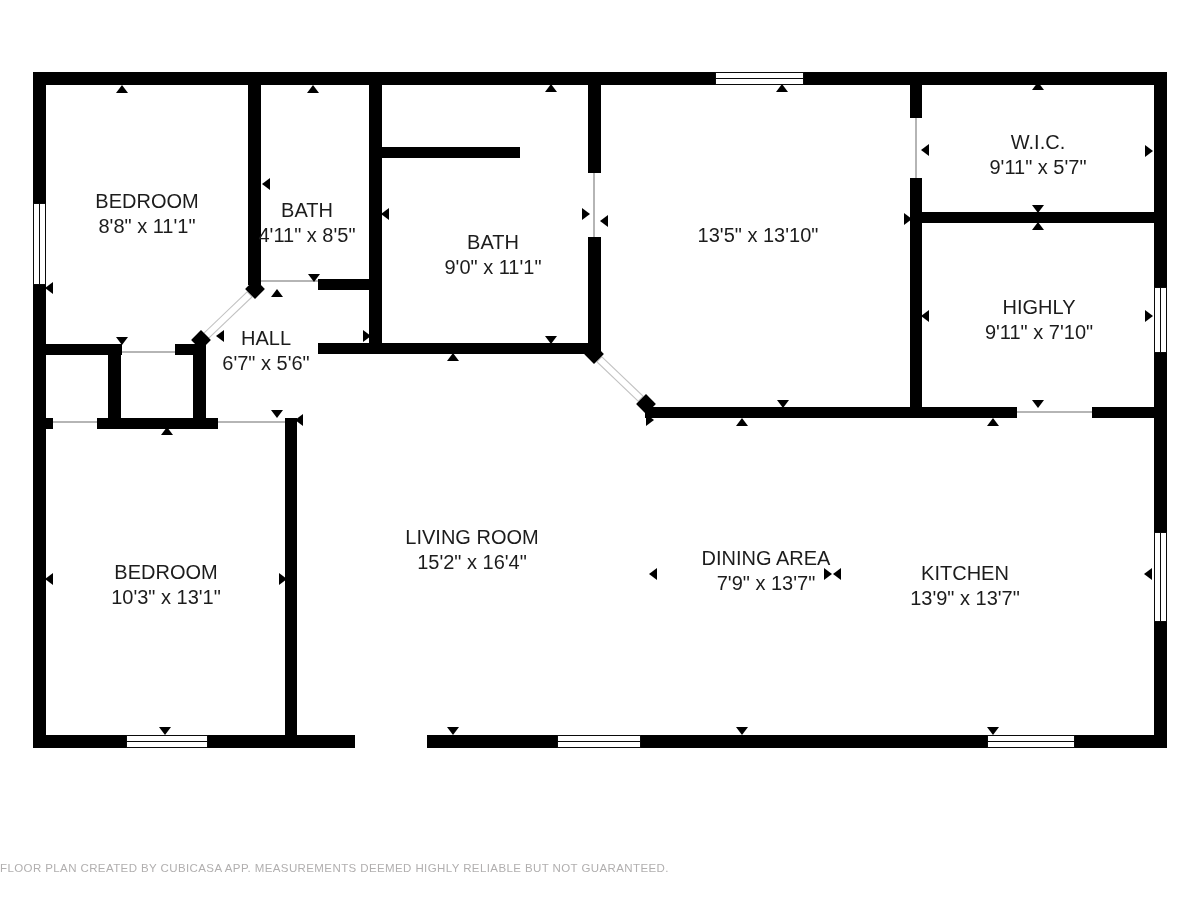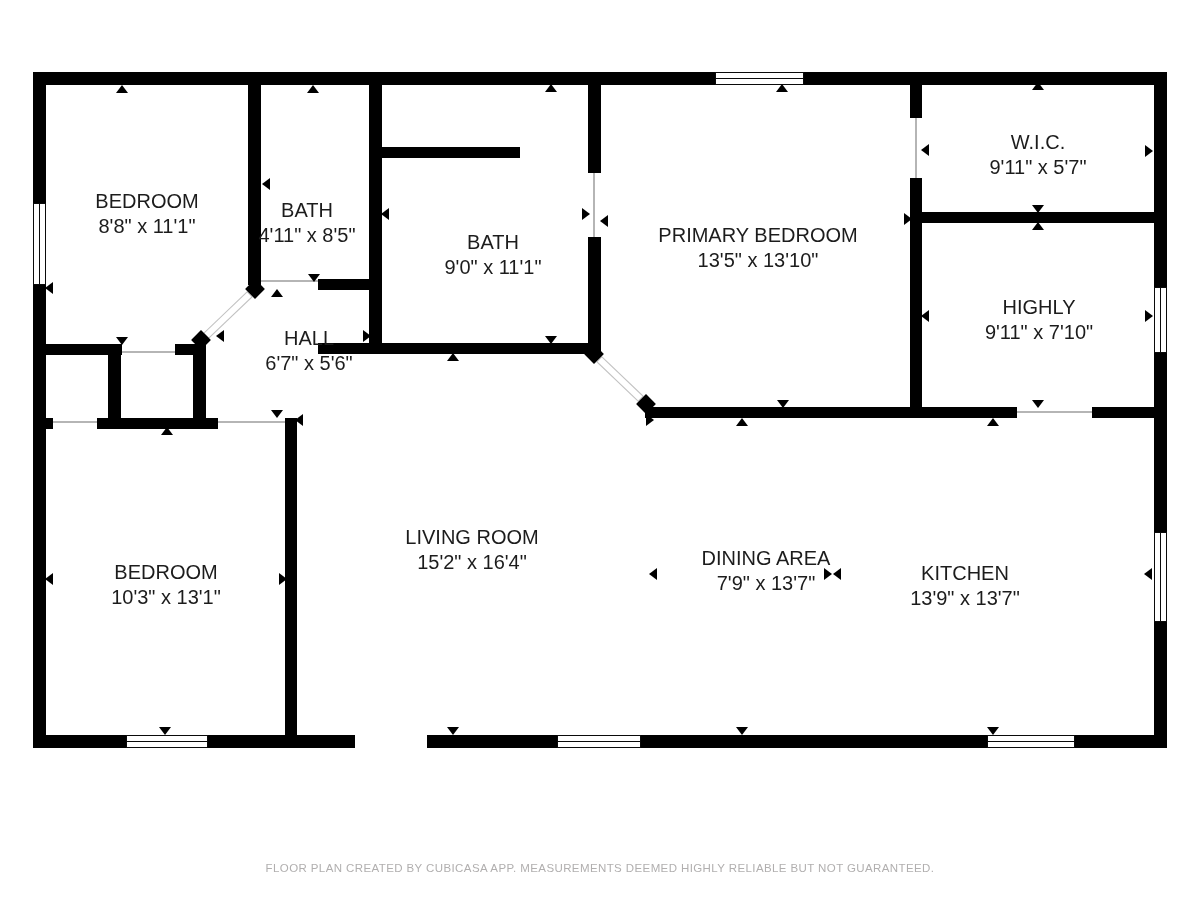--- a/index.html
+++ b/index.html
@@ -16,21 +16,21 @@
   .cap{position:absolute;background:#000;transform:rotate(45deg);}
   .leaf{position:absolute;background:#fff;border:1px solid #c2c2c2;box-sizing:border-box;transform-origin:0 50%;}
   .arrow{position:absolute;width:0;height:0;}
   .arrow.up{border-left:6px solid transparent;border-right:6px solid transparent;border-bottom:8px solid #000;}
   .arrow.down{border-left:6px solid transparent;border-right:6px solid transparent;border-top:8px solid #000;}
   .arrow.left{border-top:6px solid transparent;border-bottom:6px solid transparent;border-right:8px solid #000;}
   .arrow.right{border-top:6px solid transparent;border-bottom:6px solid transparent;border-left:8px solid #000;}
   .room{position:absolute;transform:translateX(-50%);text-align:center;
         font-size:20px;line-height:25px;color:#1c1c1c;white-space:nowrap;}
   .room .dims{display:block;}
-  #footer{position:absolute;left:0;right:0;text-align:center;
+  #footer{position:absolute;left:0;right:0;
         font-size:11.5px;letter-spacing:.4px;color:#b1afaf;}
 </style>
 </head>
 <body>
 
 <div id="canvas">
   <div id="layer">
       <div class="wall" style="left: 33px; top: 72px; width: 1134px; height: 13px; background: rgb(0, 0, 0);"></div>
       <div class="wall" style="left: 33px; top: 735px; width: 1134px; height: 13px; background: rgb(0, 0, 0);"></div>
       <div class="wall" style="left: 33px; top: 72px; width: 13px; height: 676px; background: rgb(0, 0, 0);"></div>
@@ -113,23 +113,23 @@
       <div class="arrow right" style="left: 582px; top: 208px;"></div>
       <div class="arrow right" style="left: 1145px; top: 145px;"></div>
       <div class="arrow right" style="left: 1145px; top: 310px;"></div>
       <div class="arrow right" style="left: 279px; top: 573px;"></div>
       <div class="arrow right" style="left: 824px; top: 568px;"></div>
       <div class="arrow right" style="left: 646px; top: 414px;"></div>
       <div class="arrow right" style="left: 904px; top: 213px;"></div>
       <div class="room" style="left: 147px; top: 189px;"><span>BEDROOM</span><span class="dims">8'8" x 11'1"</span></div>
       <div class="room" style="left: 307px; top: 198px;"><span>BATH</span><span class="dims">4'11" x 8'5"</span></div>
       <div class="room" style="left: 493px; top: 230px;"><span>BATH</span><span class="dims">9'0" x 11'1"</span></div>
-      <div class="room" style="left: 758px; top: 223px;"><span>PRIMARY BEDROOM</span><span class="dims">13'5" x 13'10"</span></div>
+      <div class="room" style="left: 758px; top: 223px;"><span class="dims">13'5" x 13'10"</span></div>
       <div class="room" style="left: 1038px; top: 130px;"><span>W.I.C.</span><span class="dims">9'11" x 5'7"</span></div>
       <div class="room" style="left: 1039px; top: 295px;"><span>HIGHLY</span><span class="dims">9'11" x 7'10"</span></div>
-      <div class="room" style="left: 266px; top: 326px; margin-left: 43px;"><span>HALL</span><span class="dims">6'7" x 5'6"</span></div>
+      <div class="room" style="left: 266px; top: 326px;"><span>HALL</span><span class="dims">6'7" x 5'6"</span></div>
       <div class="room" style="left: 166px; top: 560px;"><span>BEDROOM</span><span class="dims">10'3" x 13'1"</span></div>
       <div class="room" style="left: 472px; top: 525px;"><span>LIVING ROOM</span><span class="dims">15'2" x 16'4"</span></div>
       <div class="room" style="left: 748px; top: 546px; margin-left: 18px;"><span>DINING AREA</span><span class="dims">7'9" x 13'7"</span></div>
       <div class="room" style="left: 965px; top: 561px;"><span>KITCHEN</span><span class="dims">13'9" x 13'7"</span></div>
     </div>
   <div id="footer" style="top: 862px;">FLOOR PLAN CREATED BY CUBICASA APP. MEASUREMENTS DEEMED HIGHLY RELIABLE BUT NOT GUARANTEED.</div>
 </div>
 
 </body></html>

